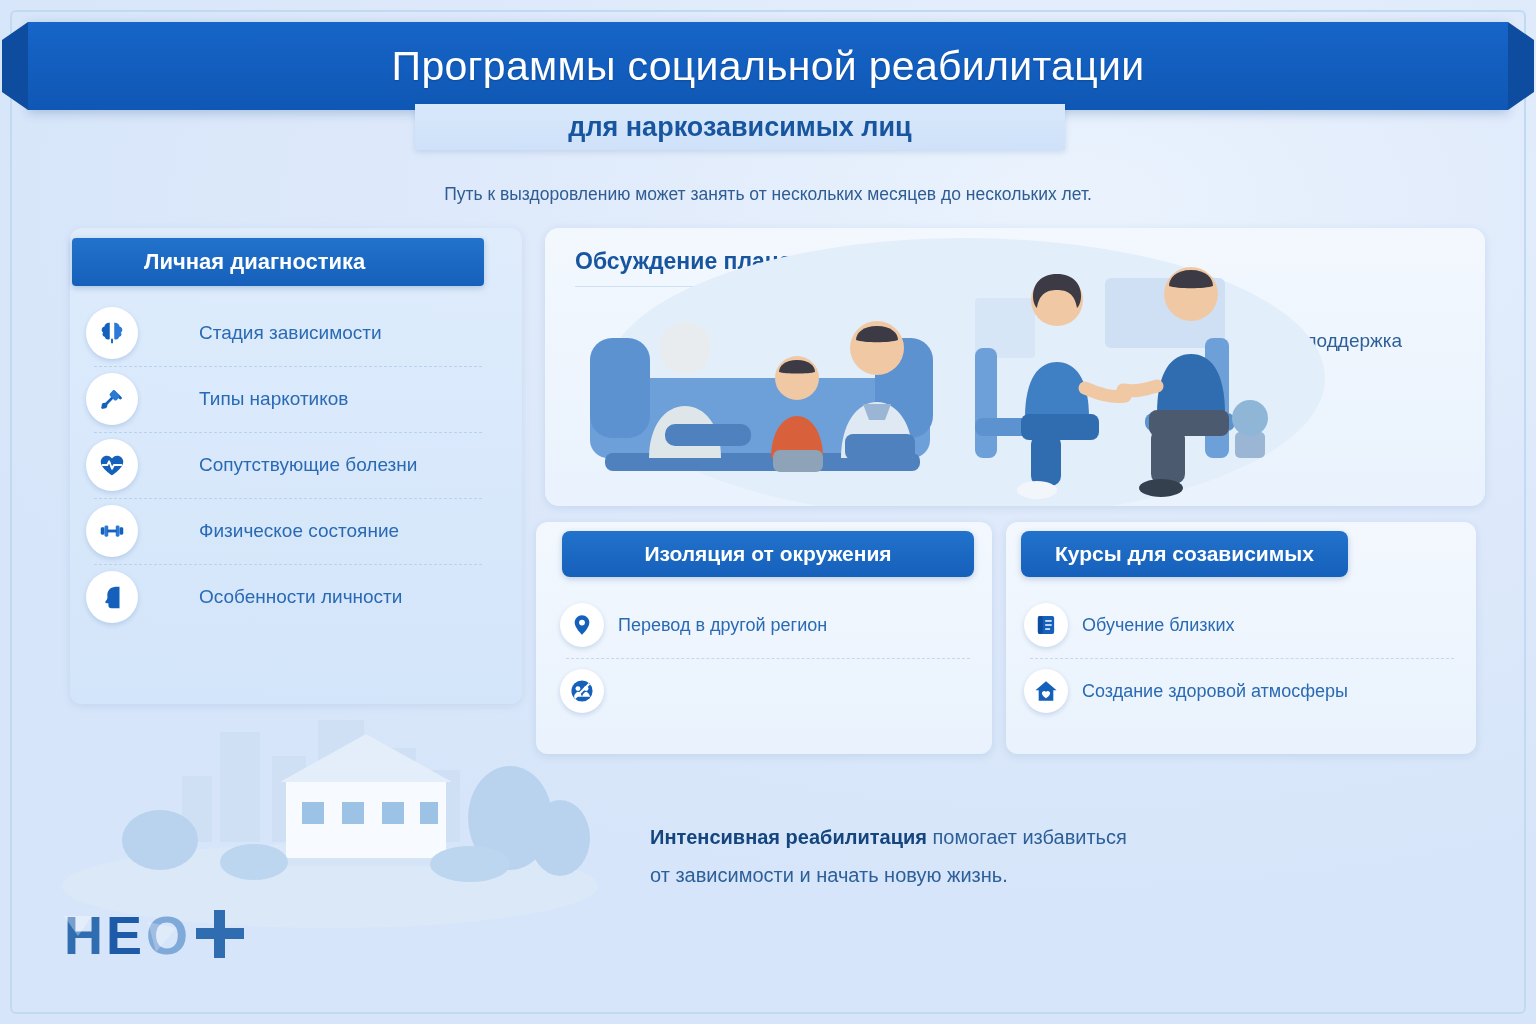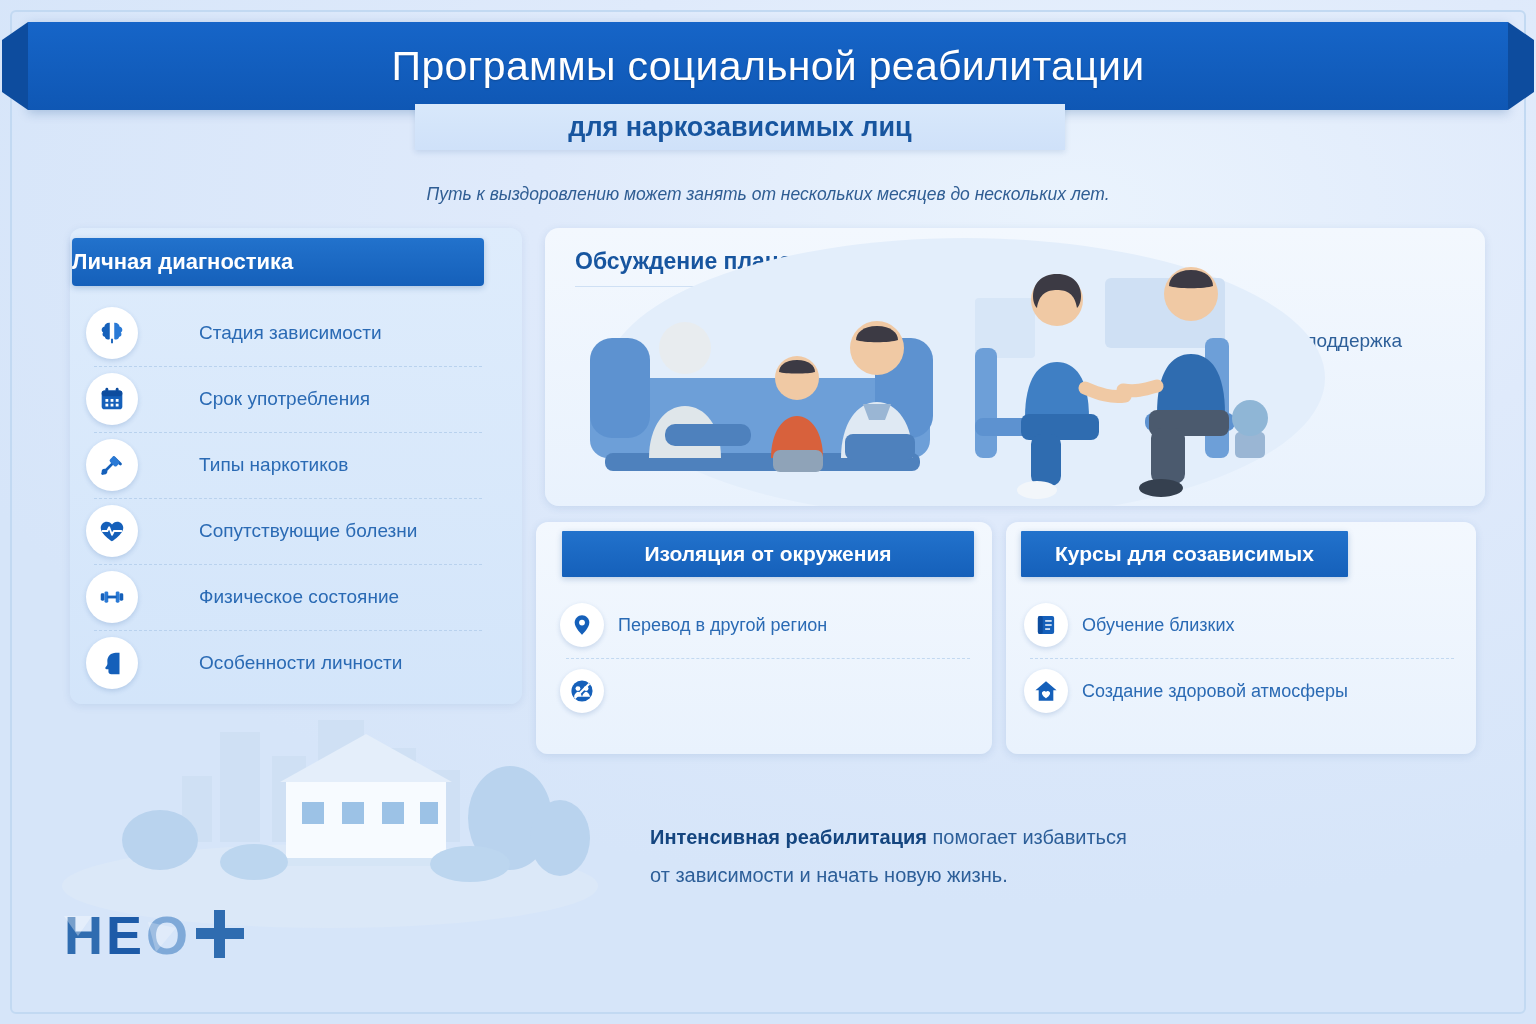--- a/index.html
+++ b/index.html
@@ -83,21 +83,20 @@
   }
 
   .lede {
     position: absolute;
     left: 0;
     top: 184px;
     width: 100%;
     text-align: center;
     color: #2f5d93;
     font-size: 17.5px;
-    font-style: italic;
   }
 
   
   .left-panel {
     position: absolute;
     left: 70px;
     top: 228px;
     width: 452px;
     height: 476px;
     background: linear-gradient(180deg, rgba(222,236,252,0.95) 0%, rgba(211,229,250,0.92) 100%);
@@ -108,20 +107,21 @@
     position: absolute;
     left: 72px;
     top: 238px;
     width: 412px;
     height: 48px;
     background: linear-gradient(180deg, #2272cc 0%, #1560ba 100%);
     border-radius: 4px;
     box-shadow: 0 2px 6px rgba(16,70,140,0.24);
     display: flex;
     align-items: center;
+    padding-left: 72px;
     box-sizing: border-box;
     color: #fff;
     font-size: 22px;
     font-weight: bold;
   }
 
   .diag-list {
     position: absolute;
     left: 86px;
     top: 300px;
@@ -202,21 +202,21 @@
     border-radius: 12px;
     box-shadow: 0 2px 8px rgba(30,80,150,0.12);
   }
   #card-isolation { left: 536px; top: 522px; width: 456px; height: 232px; }
   #card-courses   { left: 1006px; top: 522px; width: 470px; height: 232px; }
 
   .card-head {
     position: absolute;
     height: 46px;
     background: linear-gradient(180deg, #2272cc 0%, #1560ba 100%);
-    border-radius: 1px;
+    border-radius: 8px;
     box-shadow: 0 2px 6px rgba(16,70,140,0.24);
     display: flex;
     align-items: center;
     justify-content: center;
     color: #fff;
     font-size: 21px;
     font-weight: bold;
   }
   #head-isolation { left: 562px; top: 531px; width: 412px; }
   #head-courses   { left: 1021px; top: 531px; width: 327px; }
@@ -298,39 +298,20 @@
       <span class="bubble">
         <svg width="30" height="30" viewBox="0 0 32 32">
           <path d="M13 5c-3 0-5 2-5 4 -2 .4-3 2-3 3.6 0 1.4.7 2.3 1.6 2.9 -.7.8-.9 1.8-.5 2.8 .4 1 1.3 1.6 2.3 1.7 .1 1.7 1.5 3 3.3 3 .7 0 1.4-.2 1.9-.6V5.6C14.2 5.2 13.6 5 13 5z" fill="#1560ba"></path>
           <path d="M19 5c3 0 5 2 5 4 2 .4 3 2 3 3.6 0 1.4-.7 2.3-1.6 2.9 .7.8.9 1.8.5 2.8 -.4 1-1.3 1.6-2.3 1.7 -.1 1.7-1.5 3-3.3 3 -.7 0-1.4-.2-1.9-.6V5.6C17.8 5.2 18.4 5 19 5z" fill="#2a7ad6"></path>
           <path d="M16 22v5" stroke="#1560ba" stroke-width="2" fill="none"></path>
         </svg>
       </span>
       <span class="diag-label">Стадия зависимости</span>
     </div>
 
-    <div class="diag-item">
-      <span class="bubble">
-        <svg width="30" height="30" viewBox="0 0 32 32">
-          <rect x="5" y="7" width="22" height="20" rx="3" fill="#1560ba"></rect>
-          <rect x="5" y="7" width="22" height="6" rx="3" fill="#0d4c9e"></rect>
-          <rect x="9" y="4" width="3" height="6" rx="1.5" fill="#0d4c9e"></rect>
-          <rect x="20" y="4" width="3" height="6" rx="1.5" fill="#0d4c9e"></rect>
-          <g fill="#ffffff">
-            <rect x="9" y="16" width="3" height="3"></rect>
-              <rect x="14.5" y="16" width="3" height="3"></rect>
-            <rect x="20" y="16" width="3" height="3"></rect>
-              <rect x="9" y="21" width="3" height="3"></rect>
-            <rect x="14.5" y="21" width="3" height="3"></rect>
-              <rect x="20" y="21" width="3" height="3"></rect>
-          </g>
-        </svg>
-      </span>
-      <span class="diag-label">Срок употребления</span>
-    </div>
 
     <div class="diag-item">
       <span class="bubble">
         <svg width="30" height="30" viewBox="0 0 32 32">
           <g stroke="#1560ba" stroke-width="3" stroke-linecap="round" fill="none">
             <line x1="6" y1="25" x2="17" y2="14"></line>
             <line x1="18" y1="8" x2="25" y2="15"></line>
           </g>
           <rect x="14" y="9" width="10" height="7" rx="2" transform="rotate(45 19 12)" fill="#2a7ad6"></rect>
           <circle cx="8" cy="23" r="3" fill="#1560ba"></circle>

